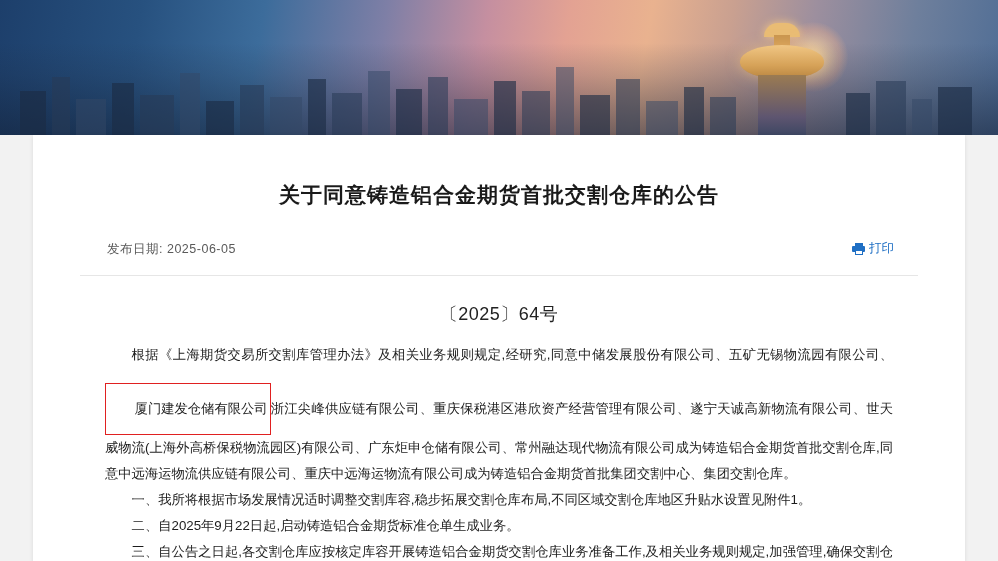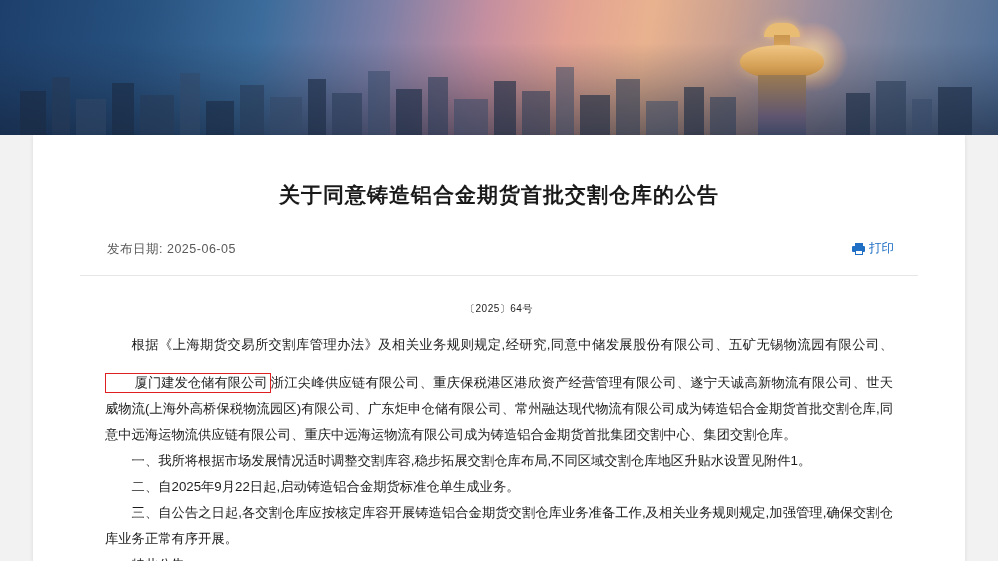--- a/index.html
+++ b/index.html
@@ -192,40 +192,40 @@
     top: 7px;
     width: 8px;
     height: 5px;
     background: #fff;
     border: 1px solid #1f6fc4;
     box-sizing: border-box;
   }
   .doc-number {
     margin: 26px 0 0 0;
     text-align: center;
-    font-size: 10px;
+    font-size: 18px;
     color: #222;
     letter-spacing: 0.5px;
   }
   .body-text {
     margin: 16px 72px 0 72px;
     font-size: 13.3px;
     line-height: 1.95;
     color: #1c1c1c;
     text-align: justify;
   }
   .body-text p {
     margin: 0;
   }
   .indent {
     text-indent: 2em;
   }
   .highlight-box {
     border: 1.5px solid #e02020;
-    padding: 0 2px;
+    padding: 16px 2px;
     display: inline-block;
     line-height: 1.35;
     margin-top: 15px;
   }
 </style>
 </head>
 <body>
 
 <div class="page">
 

